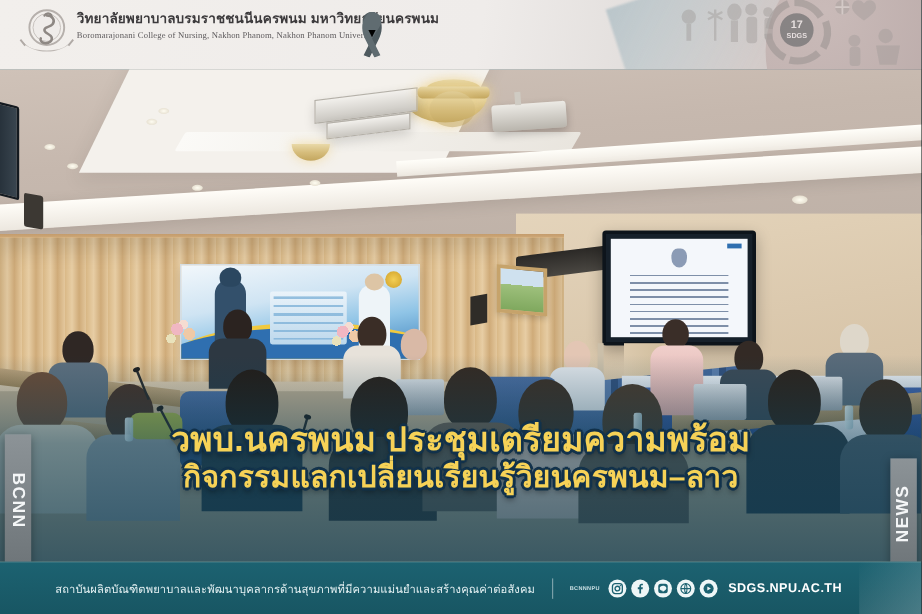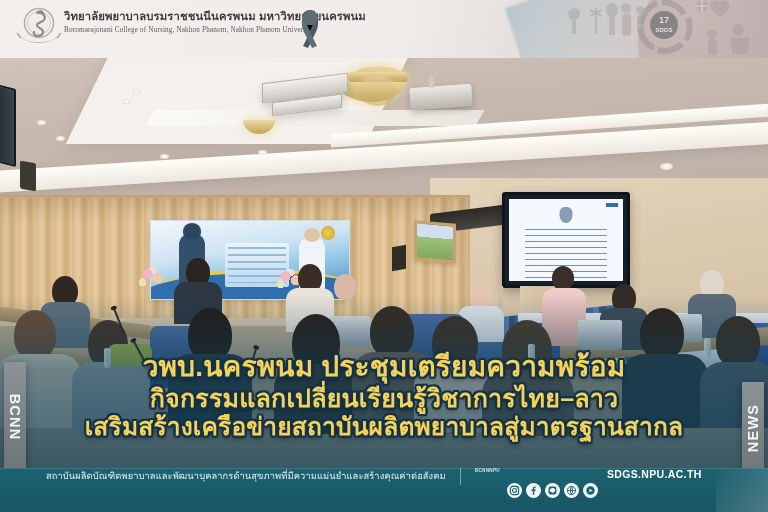--- a/index.html
+++ b/index.html
@@ -330,21 +330,21 @@
     right:4px; top:370px;
     border-left:11px solid #4a2f35; border-right:11px solid #4a2f35;
     border-top:12px solid transparent;
   }
 
   
   .footer {
     position:absolute; left:0; bottom:0; width:768px; height:44px;
     background:linear-gradient(180deg,#1c6271,#185663);
     z-index:35;
-    display:flex; margin-top:38px;
+    display:flex; align-items:center;margin-top:38px;
   }
   .footer:before {
     content:""; position:absolute; left:0; top:0; width:768px; height:1px;
     background:rgba(255,255,255,.13);
   }
   .foot-tag {
     margin-left:46px; font-size:9.3px; color:#e6f2f4; white-space:nowrap;
     letter-spacing:.1px;
   }
   .foot-sep {
@@ -569,22 +569,21 @@
 
     <div class="mic" style="left:118px;top:250px;height:26px;transform:rotate(-22deg)"></div>
     <div class="mic" style="left:138px;top:282px;height:22px;transform:rotate(-28deg)"></div>
     <div class="mic" style="left:252px;top:290px;height:22px;transform:rotate(16deg)"></div>
 
     <div class="photo-tint"></div>
   </div>
 
   <div class="title-block">
     <div class="tline tline1">วพบ.นครพนม ประชุมเตรียมความพร้อม</div>
-    <div class="tline tline2">กิจกรรมแลกเปลี่ยนเรียนรู้วิชาการไทย–ลาว</div>
-    <div class="tline tline3">เสริมสร้างเครือข่ายสถาบันผลิตพยาบาลสู่มาตรฐานสากล</div>
+    <div class="tline tline2">กิจกรรมแลกเปลี่ยนเรียนรู้วิยนครพนม–ลาว</div>
   </div>
 
   <div class="tab-fold" id="fold-left"></div>
   <div class="side-tab" id="tab-left">
     <span>BCNN</span>
   </div>
 
   <div class="tab-fold" id="fold-right"></div>
   <div class="side-tab" id="tab-right">
     <span>NEWS</span>

